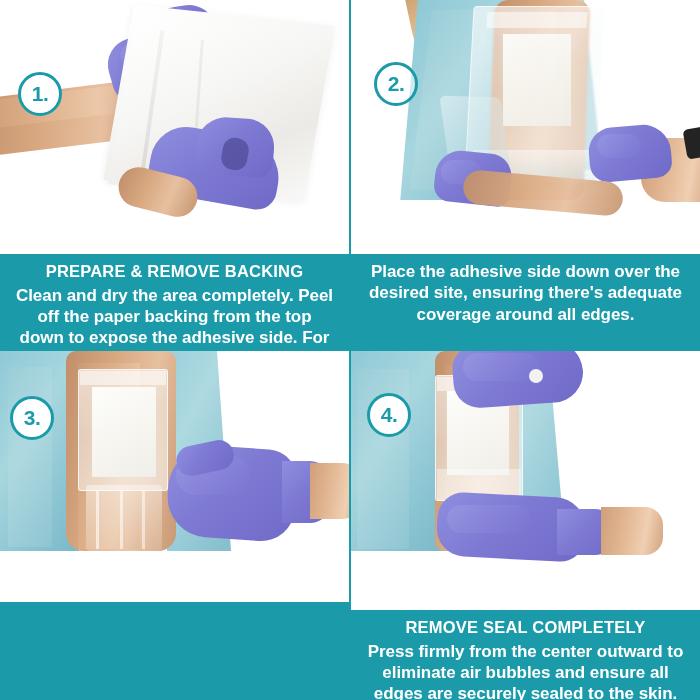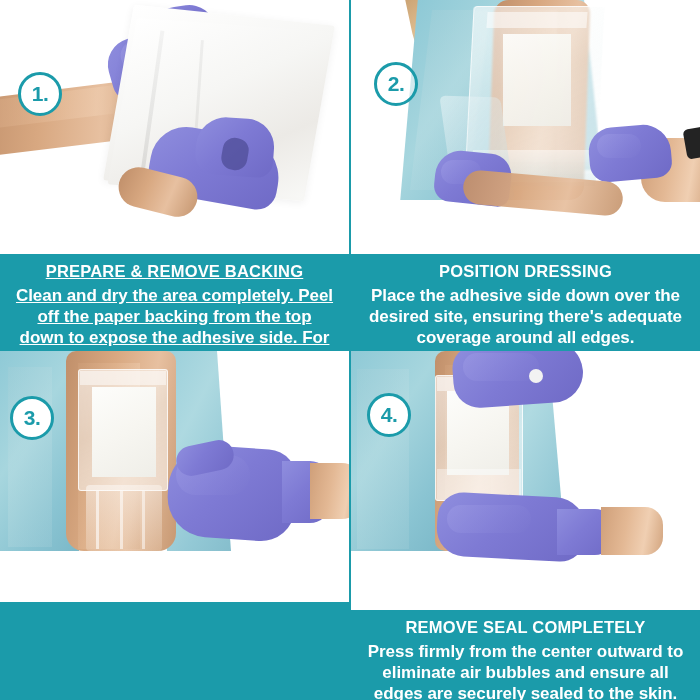--- a/index.html
+++ b/index.html
@@ -117,21 +117,21 @@
     margin-bottom: 3px;
     white-space: nowrap;
   }
   .cap-body {
     font-size: 17px;
     font-weight: 700;
     line-height: 1.26;
     letter-spacing: -0.05px;
     padding: 0 6px;
   }
-  .panel1 .caption { height: 95px; text-decoration: underline; }
+  .panel1 .caption { height: 95px; }
   .panel2 .caption { height: 95px; }
   .panel3 .caption { height: 98px; }
   .panel4 .caption { height: 90px; }
 
   
   .scene { position: absolute; inset: 0; }
 
   
   .skin {
     position: absolute;
@@ -246,21 +246,20 @@
 
           <div class="skin-lt" style="left:290px; top:138px; width:70px; height:64px; border-radius:24px 0 0 24px;"></div>
           <div class="shade" style="left:334px; top:128px; width:22px; height:30px; background:#232323; border-radius:5px; transform:rotate(-10deg);"></div>
           <div class="glove" style="left:238px; top:126px; width:82px; height:54px; border-radius:24px 28px 16px 18px; transform:rotate(-5deg);"></div>
           <div class="glove-lt" style="left:246px; top:134px; width:44px; height:24px; border-radius:14px; opacity:.55;"></div>
           <div class="skin" style="left:112px; top:176px; width:160px; height:34px; border-radius:18px; transform:rotate(5deg); opacity:.95;"></div>
         </div>
         <div class="badge b2">2.</div>
       </div>
       <div class="caption">
-        <div class="cap-title">POSITION DRESSING</div>
         <div class="cap-body">Place the adhesive side down over the desired site, ensuring there's adequate coverage around all edges.</div>
       </div>
     </div>
 
     <div class="hdiv"></div>
 
     <div class="panel panel3">
       <div class="photo">
         <div class="scene">
           <div class="hair" style="left:-4px; top:-10px; width:44px; height:58px; border-radius:0 0 48% 50%; transform:rotate(8deg);"></div>

